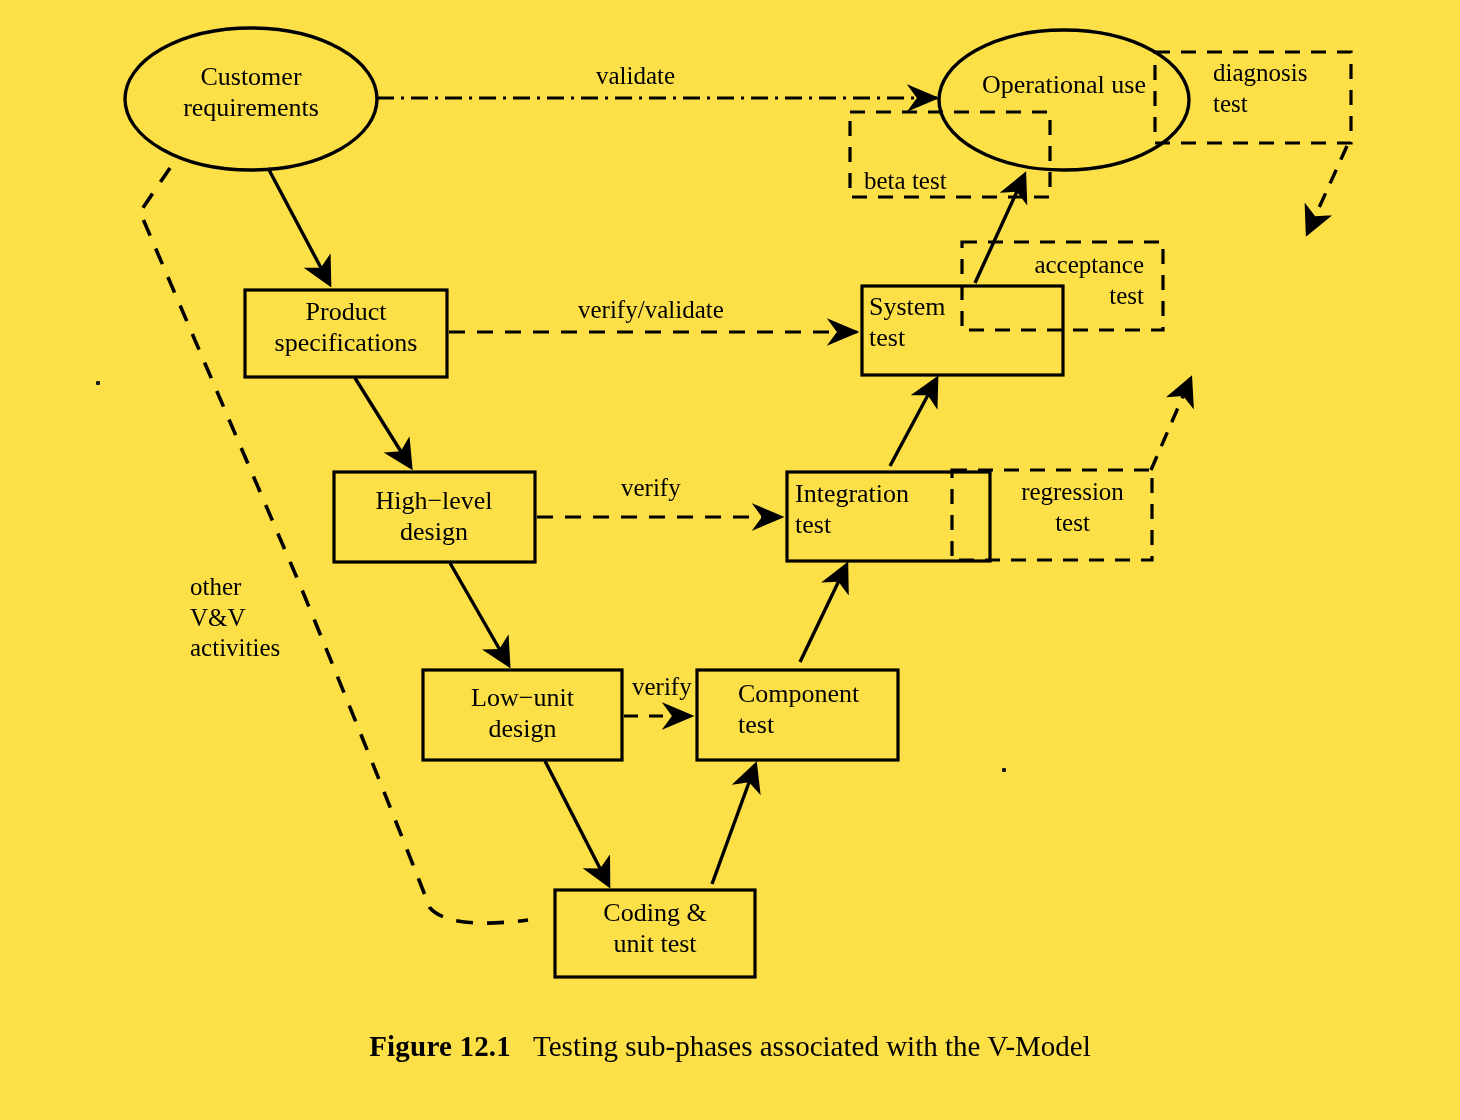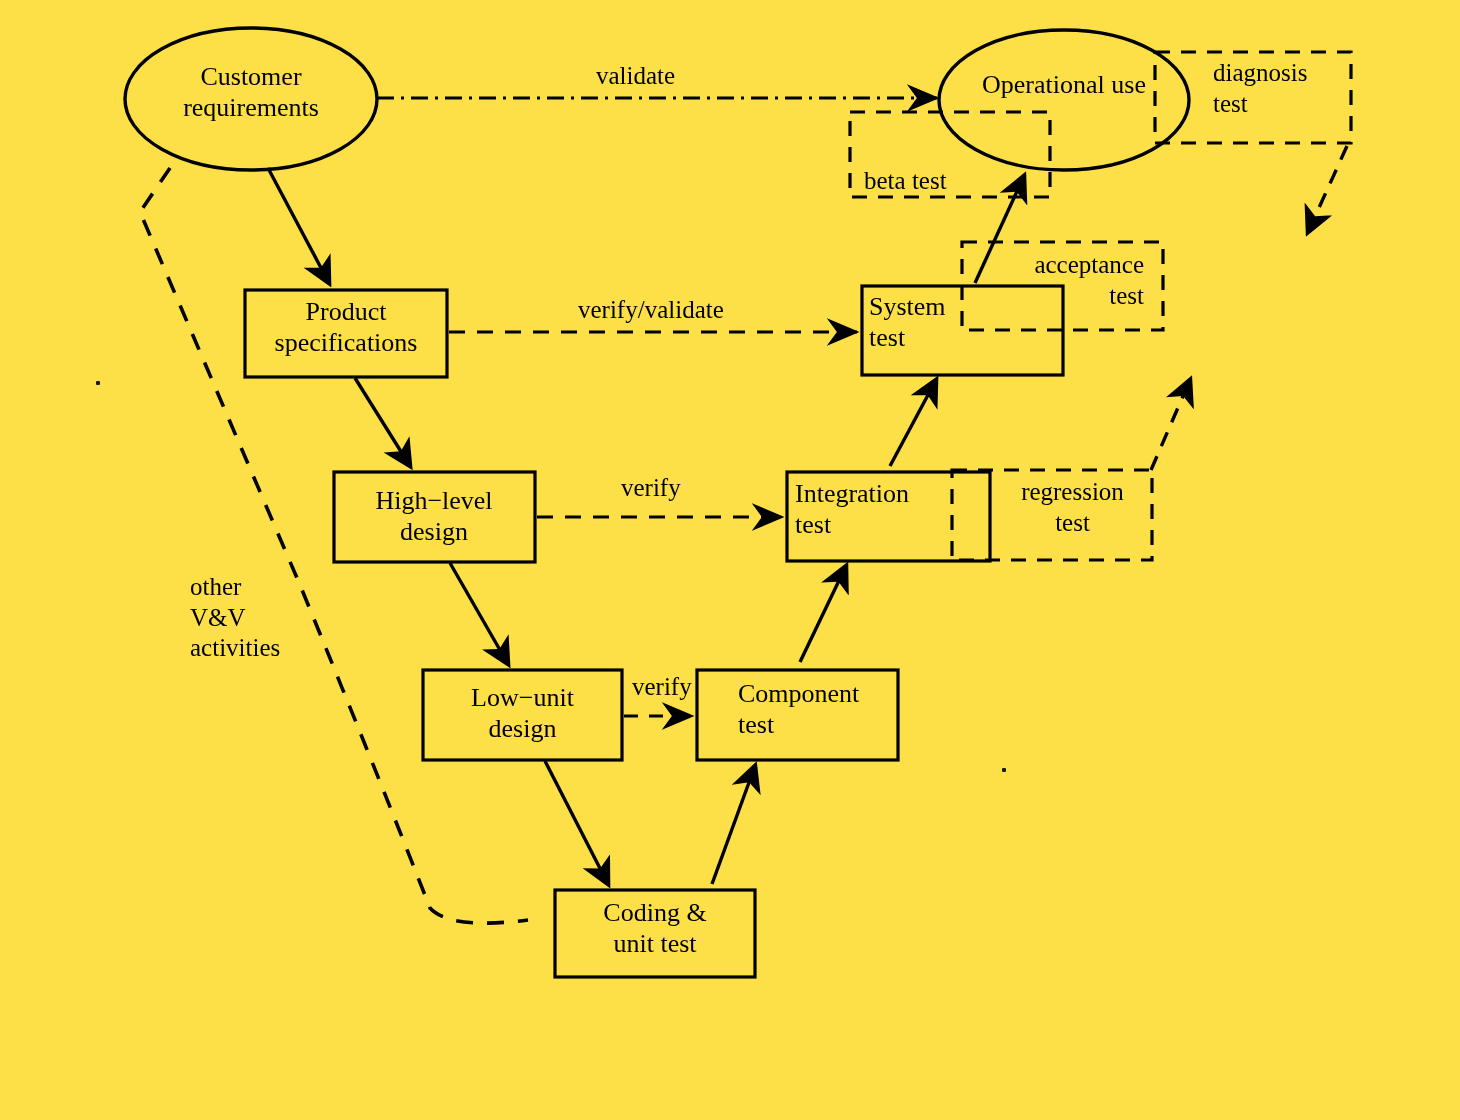--- a/index.html
+++ b/index.html
@@ -192,14 +192,17 @@
 
   <div class="edge-label" style="left:578px; top:296px;">verify/validate</div>
 
   <div class="edge-label" style="left:621px; top:474px;">verify</div>
 
   <div class="edge-label" style="left:632px; top:673px;">verify</div>
 
   <div class="speck" style="left:96px; top:381px;"></div>
   <div class="speck" style="left:1002px; top:768px;"></div>
 
+  <div class="caption">
+    <span class="cap-num">Figure 12.1</span><span class="cap-gap"></span><span class="cap-text">Testing sub-phases associated with the V-Model</span>
+  </div>
 
 </div>
 
 </body></html>

